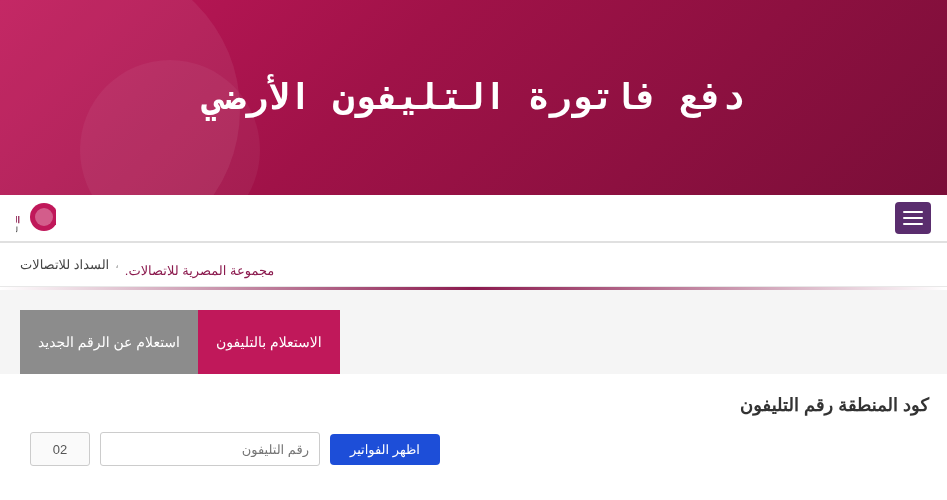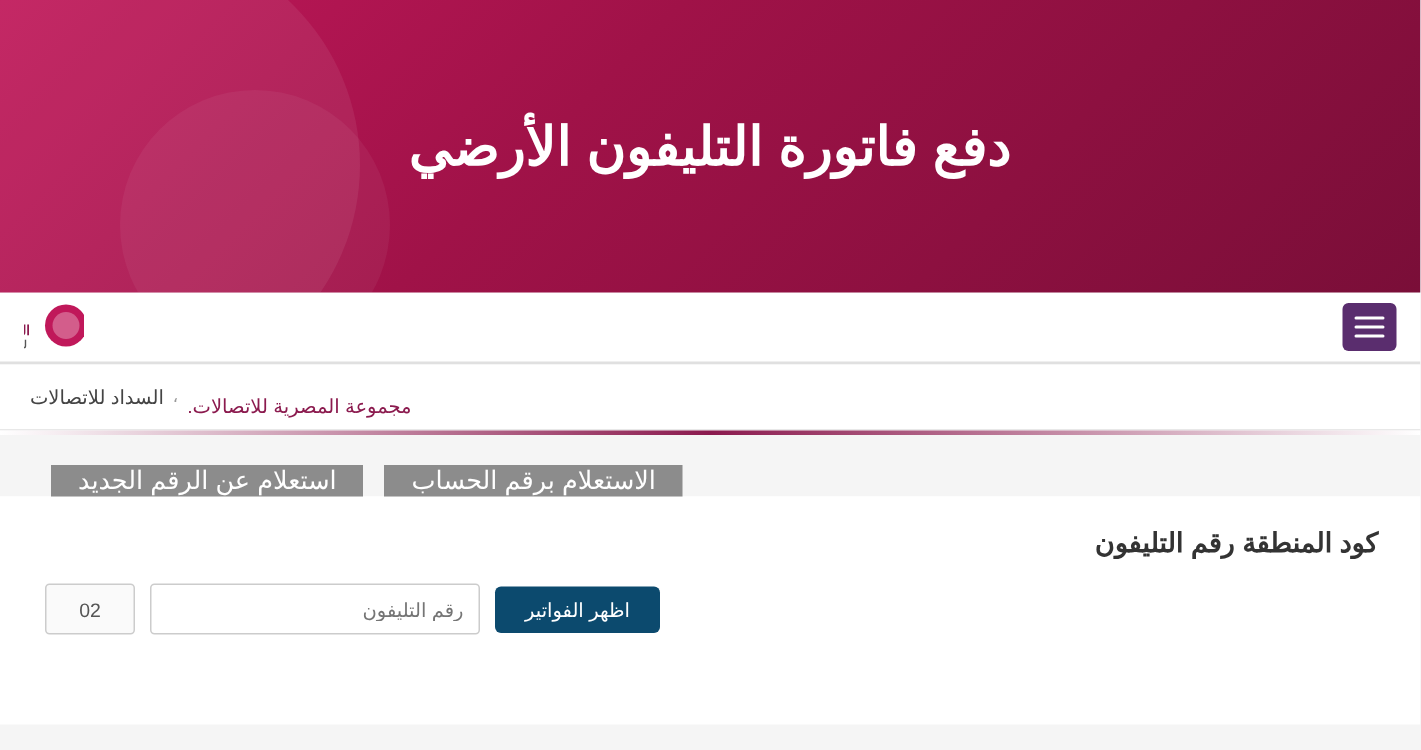--- a/index.html
+++ b/index.html
@@ -15,20 +15,21 @@
     
     .hero {
       width: 100%;
       height: 195px;
       background: linear-gradient(135deg, #c0185a 0%, #a01248 40%, #7a0e38 100%);
       display: flex;
       align-items: center;
       justify-content: center;
       position: relative;
       overflow: hidden;
+      font-family: Liberation Mono, monospace;
     }
     .hero::before {
       content: '';
       position: absolute;
       left: -60px;
       top: -40px;
       width: 300px;
       height: 300px;
       background: rgba(255,255,255,0.07);
       border-radius: 50%;
@@ -125,40 +126,39 @@
       background: #f5f5f5;
       padding: 20px 20px 0 20px;
       display: flex;
       justify-content: flex-end;
     }
     .tabs {
       display: flex;
       gap: 0;
     }
     .tab {
-      padding: 0 18px;
-      font-size: 17px;
+      padding: 24px 18px;
+      font-size: 14px;
       cursor: pointer;
       border: none;
       color: #fff;
-      margin-left: 14px;
     }
     .tab-active {
       background: #c0185a;
     }
     .tab-inactive {
       background: #8c8c8c;
     }
 
     
     .form-section {
       width: 100%;
       background: #fff;
       margin: 0;
-      padding: 20px 28px 30px 30px;
+      padding: 20px 18px 30px 30px;
     }
     .form-title {
       font-size: 18px;
       color: #333;
       font-weight: bold;
       text-align: right;
       margin-bottom: 16px;
     }
     .form-row {
       display: flex;
@@ -183,21 +183,21 @@
     .input-small {
       width: 60px;
       text-align: center;
       color: #555;
       background: #fafafa;
     }
     .input-main {
       width: 220px;
     }
     .btn-show {
-      background: #0c4a6e;
+      background: #1d4ed8;
       color: #fff;
       border: none;
       border-radius: 4px;
       padding: 8px 20px;
       font-size: 13px;
       cursor: pointer;
       white-space: nowrap;
     }
 
     .white-bg-section {
@@ -235,21 +235,21 @@
   <span class="breadcrumb-sep">،</span>
   <span>السداد للاتصالات</span>
 </div>
 
 <div class="divider-purple"></div>
 
 <div class="white-bg-section">
 
   <div class="tab-section">
     <div class="tabs">
-      <button class="tab tab-inactive">الاستعلام برقم الحساب</button>
+      <button class="tab tab-active">الاستعلام بالتليفون</button>
       <button class="tab tab-inactive">استعلام عن الرقم الجديد</button>
     </div>
   </div>
 
   <div class="form-section">
     <div class="form-title">كود المنطقة   رقم التليفون</div>
     <div class="form-row">
       <button class="btn-show">اظهر الفواتير</button>
       <div class="input-group">
         <input type="text" class="input-field input-main" value="" placeholder="رقم التليفون" style="">

